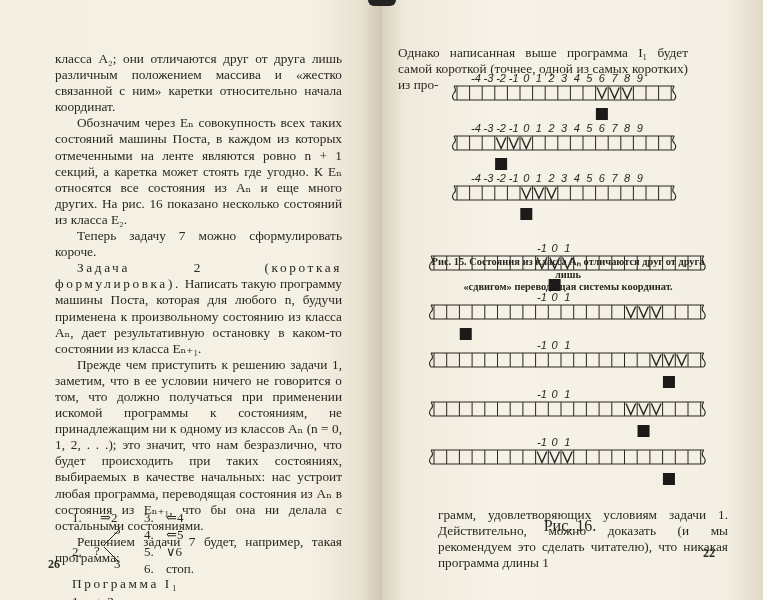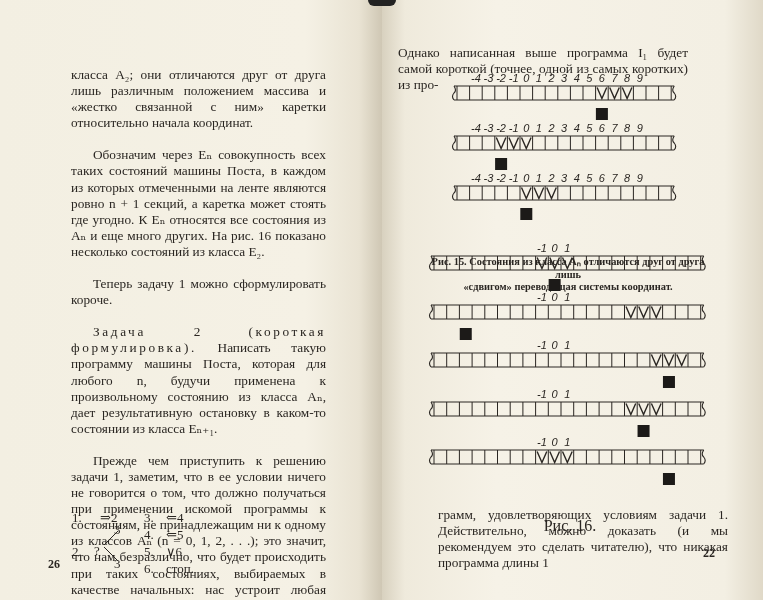--- a/index.html
+++ b/index.html
@@ -5,42 +5,42 @@
   html,body{margin:0;padding:0;}
   body{width:763px;height:600px;overflow:hidden;background:#efeadb;position:relative;font-family:"Liberation Serif","DejaVu Serif",serif;color:#2a2622;}
   .page{position:absolute;top:0;height:600px;}
   .page-left{left:0;width:382px;background:linear-gradient(to right,#f3efe2 0%,#f5f1e5 80%,#e9e3d3 94%,#cfc7b4 100%);}
   .page-right{left:382px;width:381px;background:linear-gradient(to right,#d8d1bf 0%,#efeadc 6%,#f6f2e7 30%,#f3efe3 90%,#e0d9c8 100%);}
   .spine-top{position:absolute;left:368px;top:0;width:28px;height:6px;background:#222;border-radius:0 0 12px 12px;}
   .text{position:absolute;font-size:13.3px;line-height:16.1px;text-align:justify;}
   .left-text{left:55px;top:51px;width:287px;}
   .right-text-top{left:398px;top:45px;width:290px;}
   .right-text-bottom{left:438px;top:507px;width:290px;}
-  p{margin:16px;}
+  p{margin:0;}
   .indent{text-indent:22px;}
   .spaced{letter-spacing:2.6px;}
   .prog-title{margin-top:10px;margin-left:17px;letter-spacing:2.6px;}
   .prog-line{margin-left:17px;line-height:19px;}
   .prog-line .num{display:inline-block;width:24px;}
   .prog2{position:absolute;left:72px;top:510px;font-size:13px;}
   .prog2 .cell{position:absolute;white-space:nowrap;}
   .pagenum{position:absolute;font-size:12px;font-weight:bold;}
   .caption{position:absolute;font-size:10.4px;line-height:12.5px;text-align:center;font-weight:bold;font-family:"Liberation Serif",serif;margin-top:34px;}
 </style>
 </head>
 <body>
 
 <div class="page page-left"></div>
 <div class="page page-right"></div>
 <div class="spine-top"></div>
 
 <div class="text left-text">
   <p>класса A₂; они отличаются друг от друга лишь различным положением массива и «жестко связанной с ним» каретки относительно начала координат.</p>
   <p class="indent">Обозначим через Eₙ совокупность всех таких состояний машины Поста, в каждом из которых отмеченными на ленте являются ровно n + 1 секций, а каретка может стоять где угодно. К Eₙ относятся все состояния из Aₙ и еще много других. На рис. 16 показано несколько состояний из класса E₂.</p>
-  <p class="indent">Теперь задачу 1 можно сформулировать короче.</p>
+  <p class="indent">Теперь задачу 7 можно сформулировать короче.</p>
   <p class="indent"><span class="spaced">Задача 2</span> <span class="spaced">(короткая формулировка).</span> <span>Написать такую программу машины Поста, которая для любого n, будучи применена к произвольному состоянию из класса Aₙ, дает результативную остановку в каком-то состоянии из класса Eₙ₊₁.</span></p>
   <p class="indent">Прежде чем приступить к решению задачи 1, заметим, что в ее условии ничего не говорится о том, что должно получаться при применении искомой программы к состояниям, не принадлежащим ни к одному из классов Aₙ (n = 0, 1, 2, . . .); это значит, что нам безразлично, что будет происходить при таких состояниях, выбираемых в качестве начальных: нас устроит любая программа, переводящая состояния из Aₙ в состояния из Eₙ₊₁, что бы она ни делала с остальными состояниями.</p>
   <p class="indent">Решением задачи 7 будет, например, такая программа:</p>
   <p class="prog-title">Программа I₁</p>
   <div>
     <p class="prog-line"><span class="num">1.</span><span>⇐2</span></p>
 
   </div>
 
 </div>

